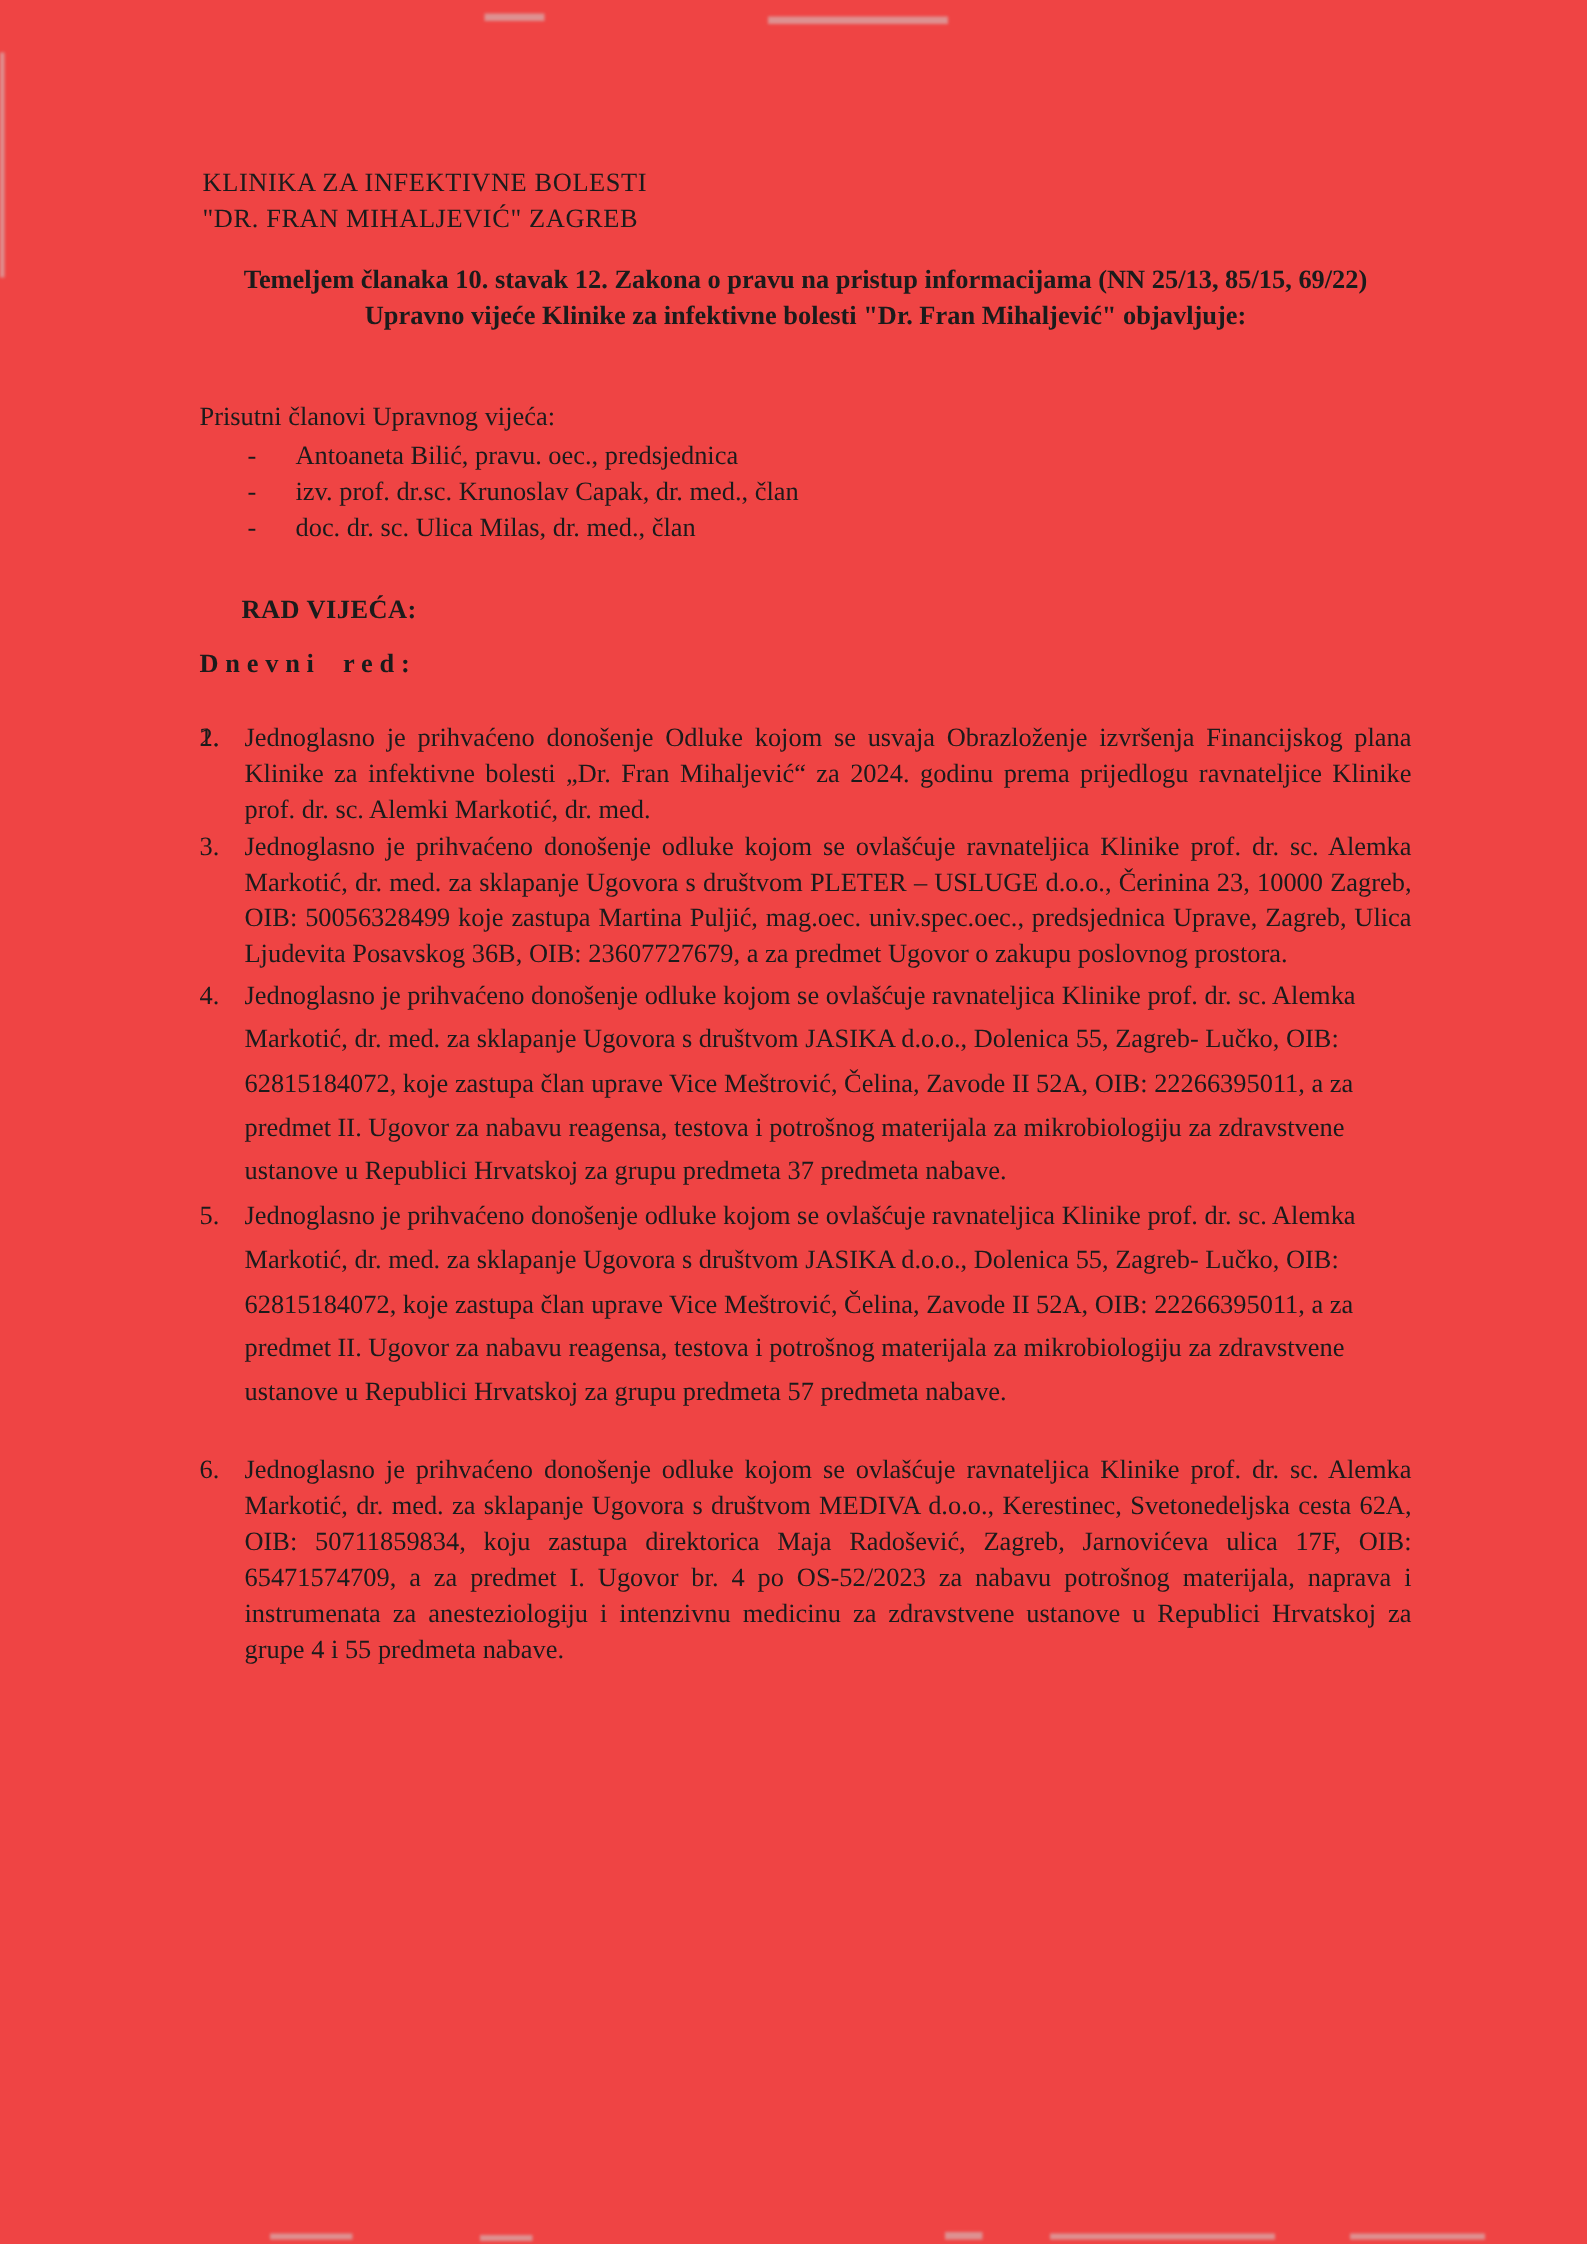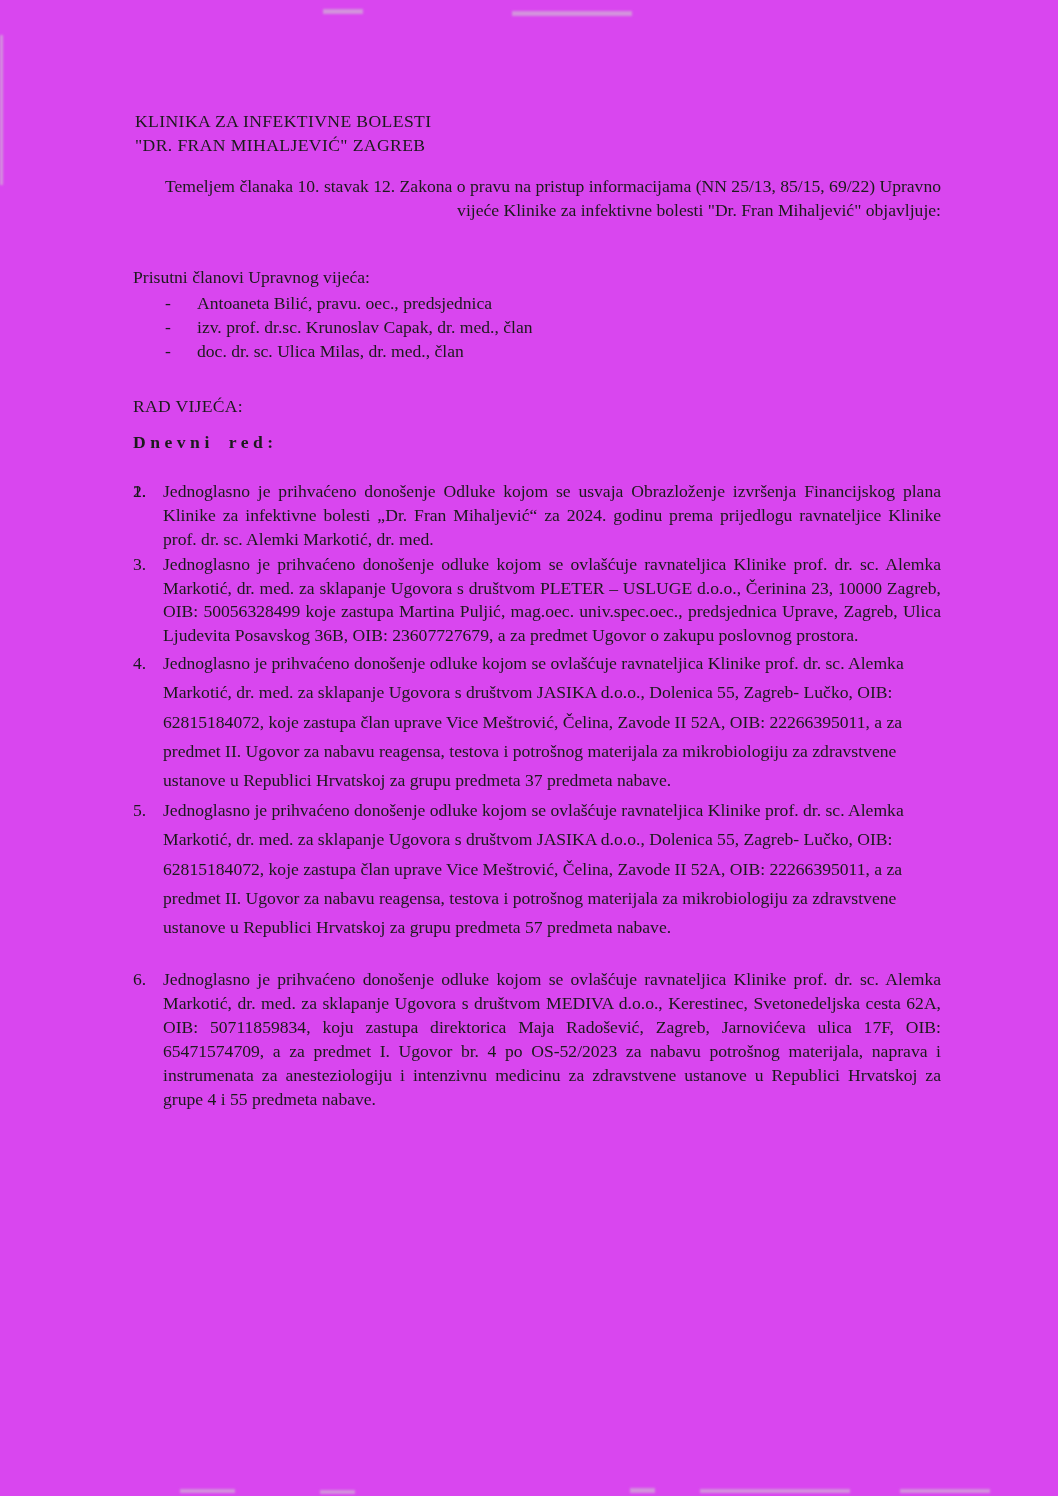--- a/index.html
+++ b/index.html
@@ -5,51 +5,51 @@
   html, body {
     margin: 0;
     padding: 0;
     background: #e9e9e9;
   }
   .page {
     position: relative;
     width: 1058px;
     height: 1496px;
     margin: 0 auto;
-    background: #d946ef;
+    background: #ef4444;
     color: #1b1b1b;
     font-family: "Liberation Serif", "DejaVu Serif", serif;
     font-size: 17.6px;
     line-height: 1.36;
     overflow: hidden;
   }
   .content {
     padding: 110px 117px 0 133px;
   }
   .header-block { margin: 0 0 0 2px; }
   .header-line { letter-spacing: 0.4px; }
-  .intro { text-align: right; }
+  .intro { text-align: center; font-weight: bold; }
   .title-block {
     margin-top: 43px;
     text-align: center;
     font-weight: bold;
     line-height: 1.42;
   }
   .attendees-block { }
   .attendees-list { margin: 2px 0 0 0; padding: 0; list-style: none; }
   .attendees-list li {
     position: relative;
     padding-left: 64px;
   }
   .attendees-list li .dash {
     position: absolute;
     left: 32px;
     top: 0;
   }
-  .rad-heading { margin-top: 31px; font-weight: normal; letter-spacing: 0.3px; }
+  .rad-heading { margin-top: 31px; font-weight: bold; letter-spacing: 0.3px; margin-left: 28px; }
   .dnevni-heading {
     margin-top: 12px;
     font-weight: bold;
     letter-spacing: 4.5px;
     word-spacing: 6px;
   }
   .agenda-list { margin: 25px 0 0 0; padding: 0; list-style: none; }
   .agenda-list li {
     position: relative;
     padding-left: 30px;

